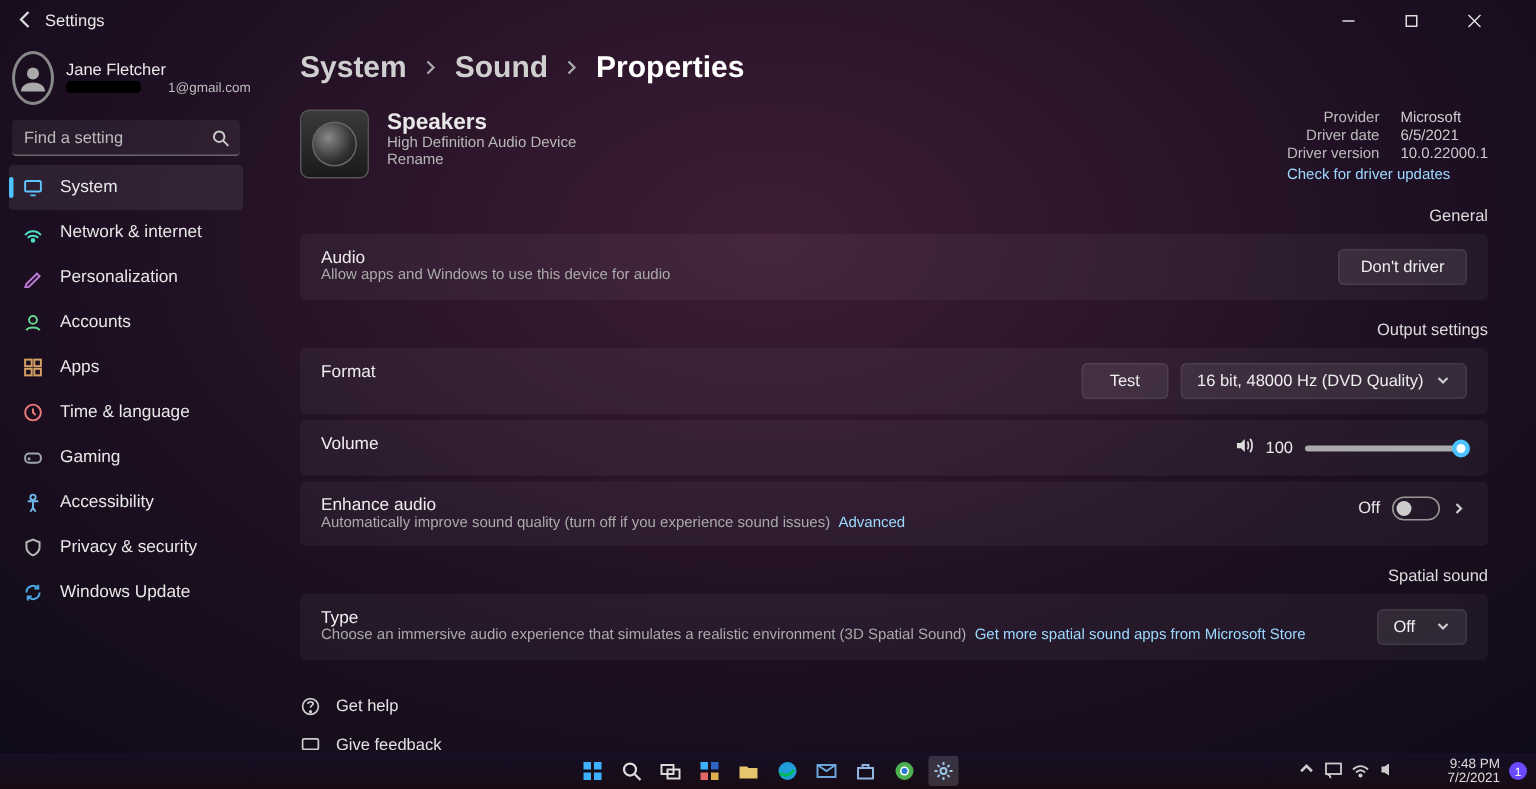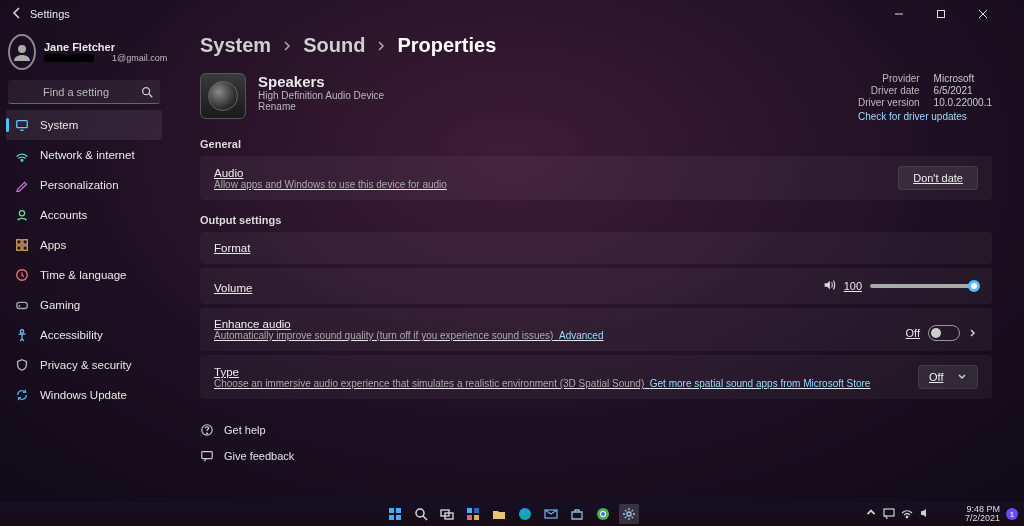--- a/index.html
+++ b/index.html
@@ -22,26 +22,26 @@
   .winbtn svg { width:10px; height:10px; }
 
   
   .content { display:flex; height: 472px; }
 
   .sidebar { width: 168px; padding: 2px 6px 0 6px; }
   .user { display:flex; align-items:center; padding: 4px 4px 8px 2px; }
   .avatar { width: 36px; height:36px; border-radius:50%; border:2px solid #888; display:flex;align-items:center;justify-content:center;}
   .avatar svg { width:24px;height:24px; fill:#aaa;}
   .userinfo { margin-left:8px; }
-  .uname { font-size:11px; font-weight:700; }
+  .uname { font-size:11px; font-weight:400; }
   .umail-wrap { display:flex; align-items:center; gap:18px; }
   .umail-redact { display:inline-block; width:50px; height:8px; background:#000; border-radius:3px; }
   .umail { font-size:9px; color:#bdbdbd; }
   .search { position:relative; margin: 2px 2px 6px 2px; }
-  .search input { width:100%; height:24px; background:rgba(255,255,255,0.06); border:none; border-bottom:1px solid #666; border-radius:3px; padding:0 24px 0 8px; color:#ddd; font-size:11px;text-align:center; }
+  .search input { width:100%; height:24px; background:rgba(255,255,255,0.06); border:none; border-bottom:1px solid #666; border-radius:3px; padding:0 24px 0 8px; color:#ddd; font-size:11px; }
   .search input::placeholder { color:#bbb; }
   .search .sicon { position:absolute; right:6px; top:5px; width:14px;height:14px; display:flex;align-items:center;justify-content:center;}
   .navitem { display:flex; align-items:center; height:30px; padding:0 8px; border-radius:3px; cursor:default; font-size:11.5px; color:#e8e8e8;}
   .navitem.active { background:rgba(255,255,255,0.08); position:relative;}
   .navitem.active::before { content:""; position:absolute; left:0; top:8px; bottom:8px; width:3px; background:#4cc2ff; border-radius:2px;}
   .navicon { width:16px;height:16px; margin-right:10px; display:flex;align-items:center;justify-content:center;}
   .navicon svg { width:14px; height:14px; }
 
   .main { flex:1; padding: 0 32px 0 32px; overflow-y:auto; }
   .breadcrumb { display:flex; align-items:center; gap:10px; font-size:20px; font-weight:600; padding:6px 0 16px 0; color:#cfcfcf;}
@@ -52,23 +52,23 @@
   .devimg { width:46px;height:46px; background:linear-gradient(#3a3a3a,#1a1a1a); border-radius:6px; display:flex;align-items:center;justify-content:center; border:1px solid #555;}
   .devimg .speaker { width:30px;height:30px; border-radius:50%; background:radial-gradient(circle at 35% 35%, #888 0%,#333 60%,#111 100%); border:1px solid #666;}
   .devinfo { margin-left:12px; }
   .devname { font-size:15px; font-weight:600; }
   .devsub { font-size:10px; color:#b8b8b8; }
   .devrename { font-size:10px; color:#b8b8b8; cursor:pointer; }
   .drvinfo { margin-left:auto; font-size:10px; display:grid; grid-template-columns:auto auto; column-gap:14px; row-gap:1px; color:#ccc;}
   .drvinfo .k { color:#bbb;text-align:right; }
   .drvlink { grid-column:1/3; color:#9cd9ff; cursor:pointer; margin-top:2px;}
 
-  .sectiontitle { font-size:11px; font-weight:700; margin: 6px 0 6px 0; color:#ddd;}
-
-  .card { background:rgba(255,255,255,0.045); border-radius:4px; padding: 10px 14px; margin-bottom:4px; display:flex; align-items:flex-end;text-decoration:underline; }
+  .sectiontitle { font-size:11px; font-weight:400; margin: 6px 0 6px 0; color:#ddd;text-align:right;}
+
+  .card { background:rgba(255,255,255,0.045); border-radius:4px; padding: 10px 14px; margin-bottom:4px; display:flex; align-items:flex-start; }
   .cardleft { flex:1;}
   .cardtitle { font-size:11.5px; color:#eee;}
   .cardsub { font-size:10px; color:#aaa; }
   .cardsub .link { color:#9cd9ff; cursor:pointer; }
   .btn { background:rgba(255,255,255,0.08); border:1px solid rgba(255,255,255,0.08); color:#eee; padding:5px 14px; border-radius:4px; font-size:11px; cursor:pointer;}
   .btn.small { padding:5px 18px;}
   .dropdown { background:rgba(255,255,255,0.08); border:1px solid rgba(255,255,255,0.08); color:#eee; padding:5px 10px; border-radius:4px; font-size:11px; display:flex; align-items:center; gap:8px; cursor:pointer; min-width:60px; justify-content:space-between;}
   .dropdown.wide { min-width:120px; }
   .rowctrls { display:flex; align-items:center; gap:8px; }
   .volicon svg { width:14px;height:14px;}
@@ -273,27 +273,36 @@
         <span class="drvlink">Check for driver updates</span>
       </div>
     </div>
 
     <div class="sectiontitle">General</div>
     <div class="card">
       <div class="cardleft">
         <div class="cardtitle">Audio</div>
         <div class="cardsub">Allow apps and Windows to use this device for audio</div>
       </div>
-      <div class="btn">Don't date</div>
+      <div class="btn">Don't driver</div>
     </div>
 
     <div class="sectiontitle" style="margin-top:14px">Output settings</div>
     <div class="card">
       <div class="cardleft">
         <div class="cardtitle">Format</div>
+      </div>
+      <div class="rowctrls">
+        <div class="btn small">Test</div>
+        <div class="dropdown wide">
+          <span>16 bit, 48000 Hz (DVD Quality)</span>
+          <svg viewBox="0 0 10 10" width="10" height="10" fill="none" stroke="#ccc" stroke-width="1.5">
+              <path d="M2 3l3 3 3-3"></path>
+            </svg>
+        </div>
       </div>
     </div>
     <div class="card">
       <div class="cardleft">
         <div class="cardtitle">Volume</div>
       </div>
       <div class="rowctrls">
         <span class="volicon"><svg viewBox="0 0 16 16" fill="none" stroke="#ddd" stroke-width="1.3">
               <path d="M3 6v4h3l3 3V3L6 6z" fill="#ddd" stroke="none"></path>
               <path d="M11 5c1 1 1 5 0 6M13 3c2 2 2 8 0 10"></path>
@@ -315,20 +324,21 @@
         <span>Off</span>
         <div class="switch">
             <div class="dot"></div>
           </div>
         <svg viewBox="0 0 10 10" width="10" height="10" fill="none" stroke="#ccc" stroke-width="1.5">
             <path d="M3 2l3 3-3 3"></path>
           </svg>
       </div>
     </div>
 
+    <div class="sectiontitle" style="margin-top:14px">Spatial sound</div>
     <div class="card">
       <div class="cardleft">
         <div class="cardtitle">Type</div>
         <div class="cardsub">
           <span>Choose an immersive audio experience that simulates a realistic environment (3D Spatial Sound)</span>&nbsp;&nbsp;<span class="link">Get more spatial sound apps from Microsoft Store</span>
         </div>
       </div>
       <div class="dropdown">
         <span>Off</span>
         <svg viewBox="0 0 10 10" width="10" height="10" fill="none" stroke="#ccc" stroke-width="1.5">

